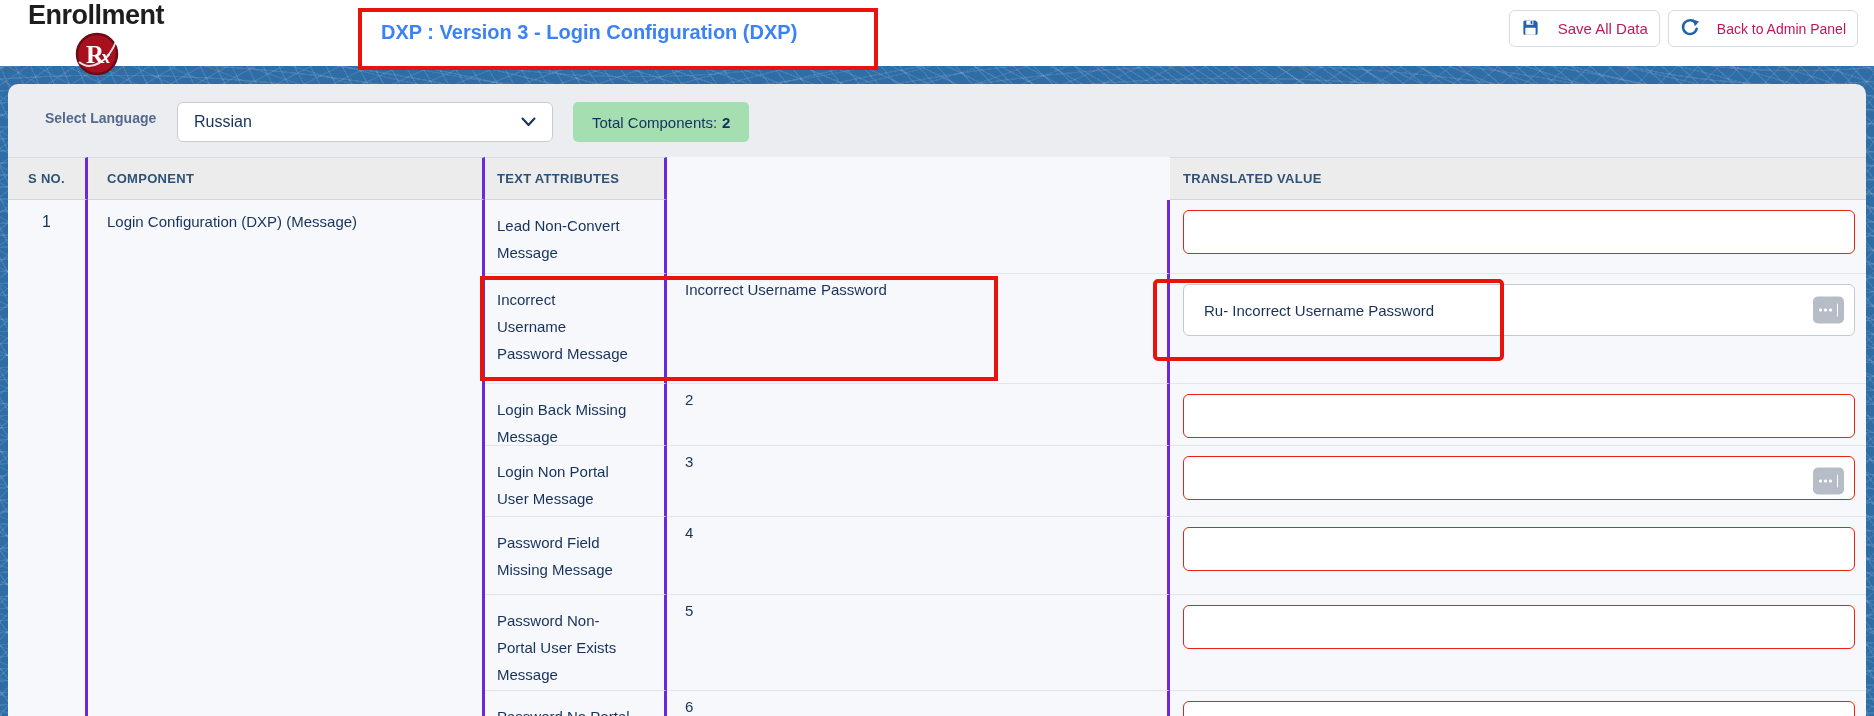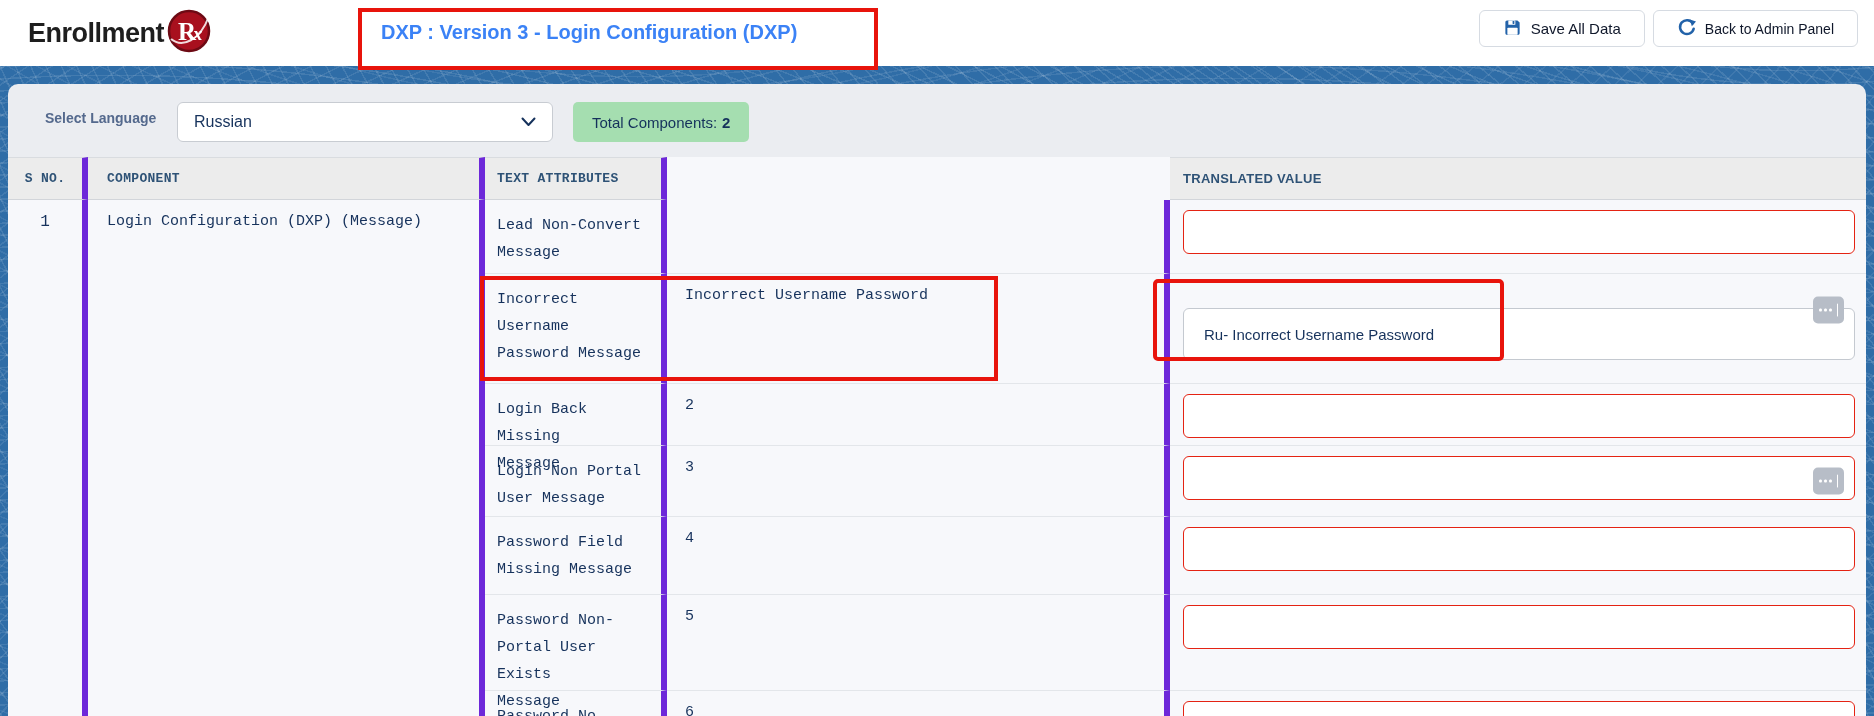--- a/index.html
+++ b/index.html
@@ -1,28 +1,28 @@
 <!DOCTYPE html>
 <html><head>
 <meta charset="utf-8">
 <style>
   html,body{margin:0;padding:0;background:#fff;}
   .stage{position:relative;width:1874px;height:716px;overflow:hidden;
          font-family:"Liberation Sans",sans-serif;background:#fff;}
 
   
   .topbar{position:absolute;left:0;top:0;width:100%;height:66px;background:#ffffff;z-index:5;}
-  .logo{position:absolute;left:28px;top:0;height:66px;display:flex;align-items:center;}
+  .logo{position:absolute;left:28px;top:0;height:66px;display:flex;align-items:center;flex-direction:column;}
   .logo-text{font-size:27px;font-weight:bold;color:#1e1e1e;letter-spacing:-.5px;}
   .logo-badge{margin-left:2px;}
   .page-title{position:absolute;left:381px;top:0;height:64px;display:flex;align-items:center;
               font-size:20px;font-weight:bold;color:#3b82f6;}
   .tb-buttons{position:absolute;right:16px;top:10px;display:flex;gap:8px;z-index:6;}
-  .tb-btn{display:flex;align-items:center;gap:9px;height:37px;padding:0 23px;background:#fff;
-          border:1px solid #d6dbe2;border-radius:6px;color:#0f172a;font-family:"Liberation Sans",sans-serif;
+  .tb-btn{display:flex;align-items:center;gap:18px;height:37px;padding:0 11px;background:#fff;
+          border:1px solid #d6dbe2;border-radius:6px;color:#be185d;font-family:"Liberation Sans",sans-serif;
           font-size:15px;cursor:pointer;}
   .tb-btn svg{flex:0 0 auto;}
 
   
   .bluebg{position:absolute;left:0;top:66px;width:100%;height:650px;background-color:#2f6da7;
     background-image:
       repeating-radial-gradient(circle at 6% 260%, rgba(255,255,255,.10) 0 1.5px, transparent 1.5px 12px),
       repeating-radial-gradient(circle at 34% -160%, rgba(255,255,255,.08) 0 1.5px, transparent 1.5px 15px),
       repeating-radial-gradient(circle at 66% 280%, rgba(255,255,255,.09) 0 1.5px, transparent 1.5px 13px),
       repeating-radial-gradient(circle at 96% -120%, rgba(255,255,255,.10) 0 1.5px, transparent 1.5px 14px);}
@@ -40,37 +40,37 @@
          display:flex;align-items:center;padding:0 19px;font-size:15px;color:#14315b;}
   .badge b{margin-left:5px;font-weight:bold;}
 
   
   .table{position:absolute;left:0;top:73px;width:1858px;background:#f7f8fb;display:grid;
          grid-template-columns:80px 397px 182px 503px 696px;
          grid-template-rows:43px 73px 110px 62px 71px 78px 96px 90px;}
   .th{background:#ececec;border-top:1px solid #d9dce0;border-bottom:1px solid #d2d5da;
       display:flex;align-items:center;font-size:13px;font-weight:bold;color:#2e5276;letter-spacing:.3px;}
   .cell{font-size:15px;color:#16325c;box-sizing:border-box;}
-  .brd-r{border-right:6px solid #6d28d9;font-family:Liberation Mono, monospace;}
+  .brd-r{border-right:3px solid #6d28d9;}
   .bt{border-top:1px solid #e3e6ea;}
   .sno{text-align:center;padding-top:13px;font-size:16px;}
   .comp{padding:13px 10px 0 19px;}
   .attr{padding:12px 10px 0 12px;line-height:27px;white-space:pre-line;}
-  .actual{padding:13px 10px 0 18px;}
+  .actual{padding:7px 10px 0 18px;}
   .th.c1{justify-content:center;}
   .th.c2{padding-left:19px;}
   .th.c3{padding-left:12px;}
   .th.c4{padding-left:18px;}
   .th.c5{padding-left:13px;}
   .tcell{position:relative;}
   .tinput{position:absolute;left:13px;top:10px;width:672px;height:44px;box-sizing:border-box;
           border-radius:6px;background:#fff;font-family:"Liberation Sans",sans-serif;
           font-size:15px;color:#16325c;padding:0 44px 0 20px;outline:none;}
   .tinput.err{border:1.5px solid #e42313;}
-  .tinput.norm{border:1px solid #c4c9d0;height:52px;margin-top:24px;}
+  .tinput.norm{border:1px solid #c4c9d0;height:52px;}
   .more-btn{position:absolute;top:50%;transform:translateY(-50%);right:22px;width:31px;height:27px;
             background:#b7bdc7;border:none;border-radius:5px;display:flex;align-items:center;
             justify-content:center;gap:2.5px;cursor:pointer;}
   .dot{width:3.5px;height:3.5px;border-radius:50%;background:#fff;}
   .ibar{width:2px;height:13px;background:#fff;margin-left:2.5px;border-radius:1px;}
 
   
   .ann{position:absolute;border:4px solid #e8140c;background:transparent;pointer-events:none;z-index:40;}
   .ann-title{left:358px;top:8px;width:512px;height:54px;}
   .ann-cells{left:480px;top:276px;width:510px;height:97px;}

